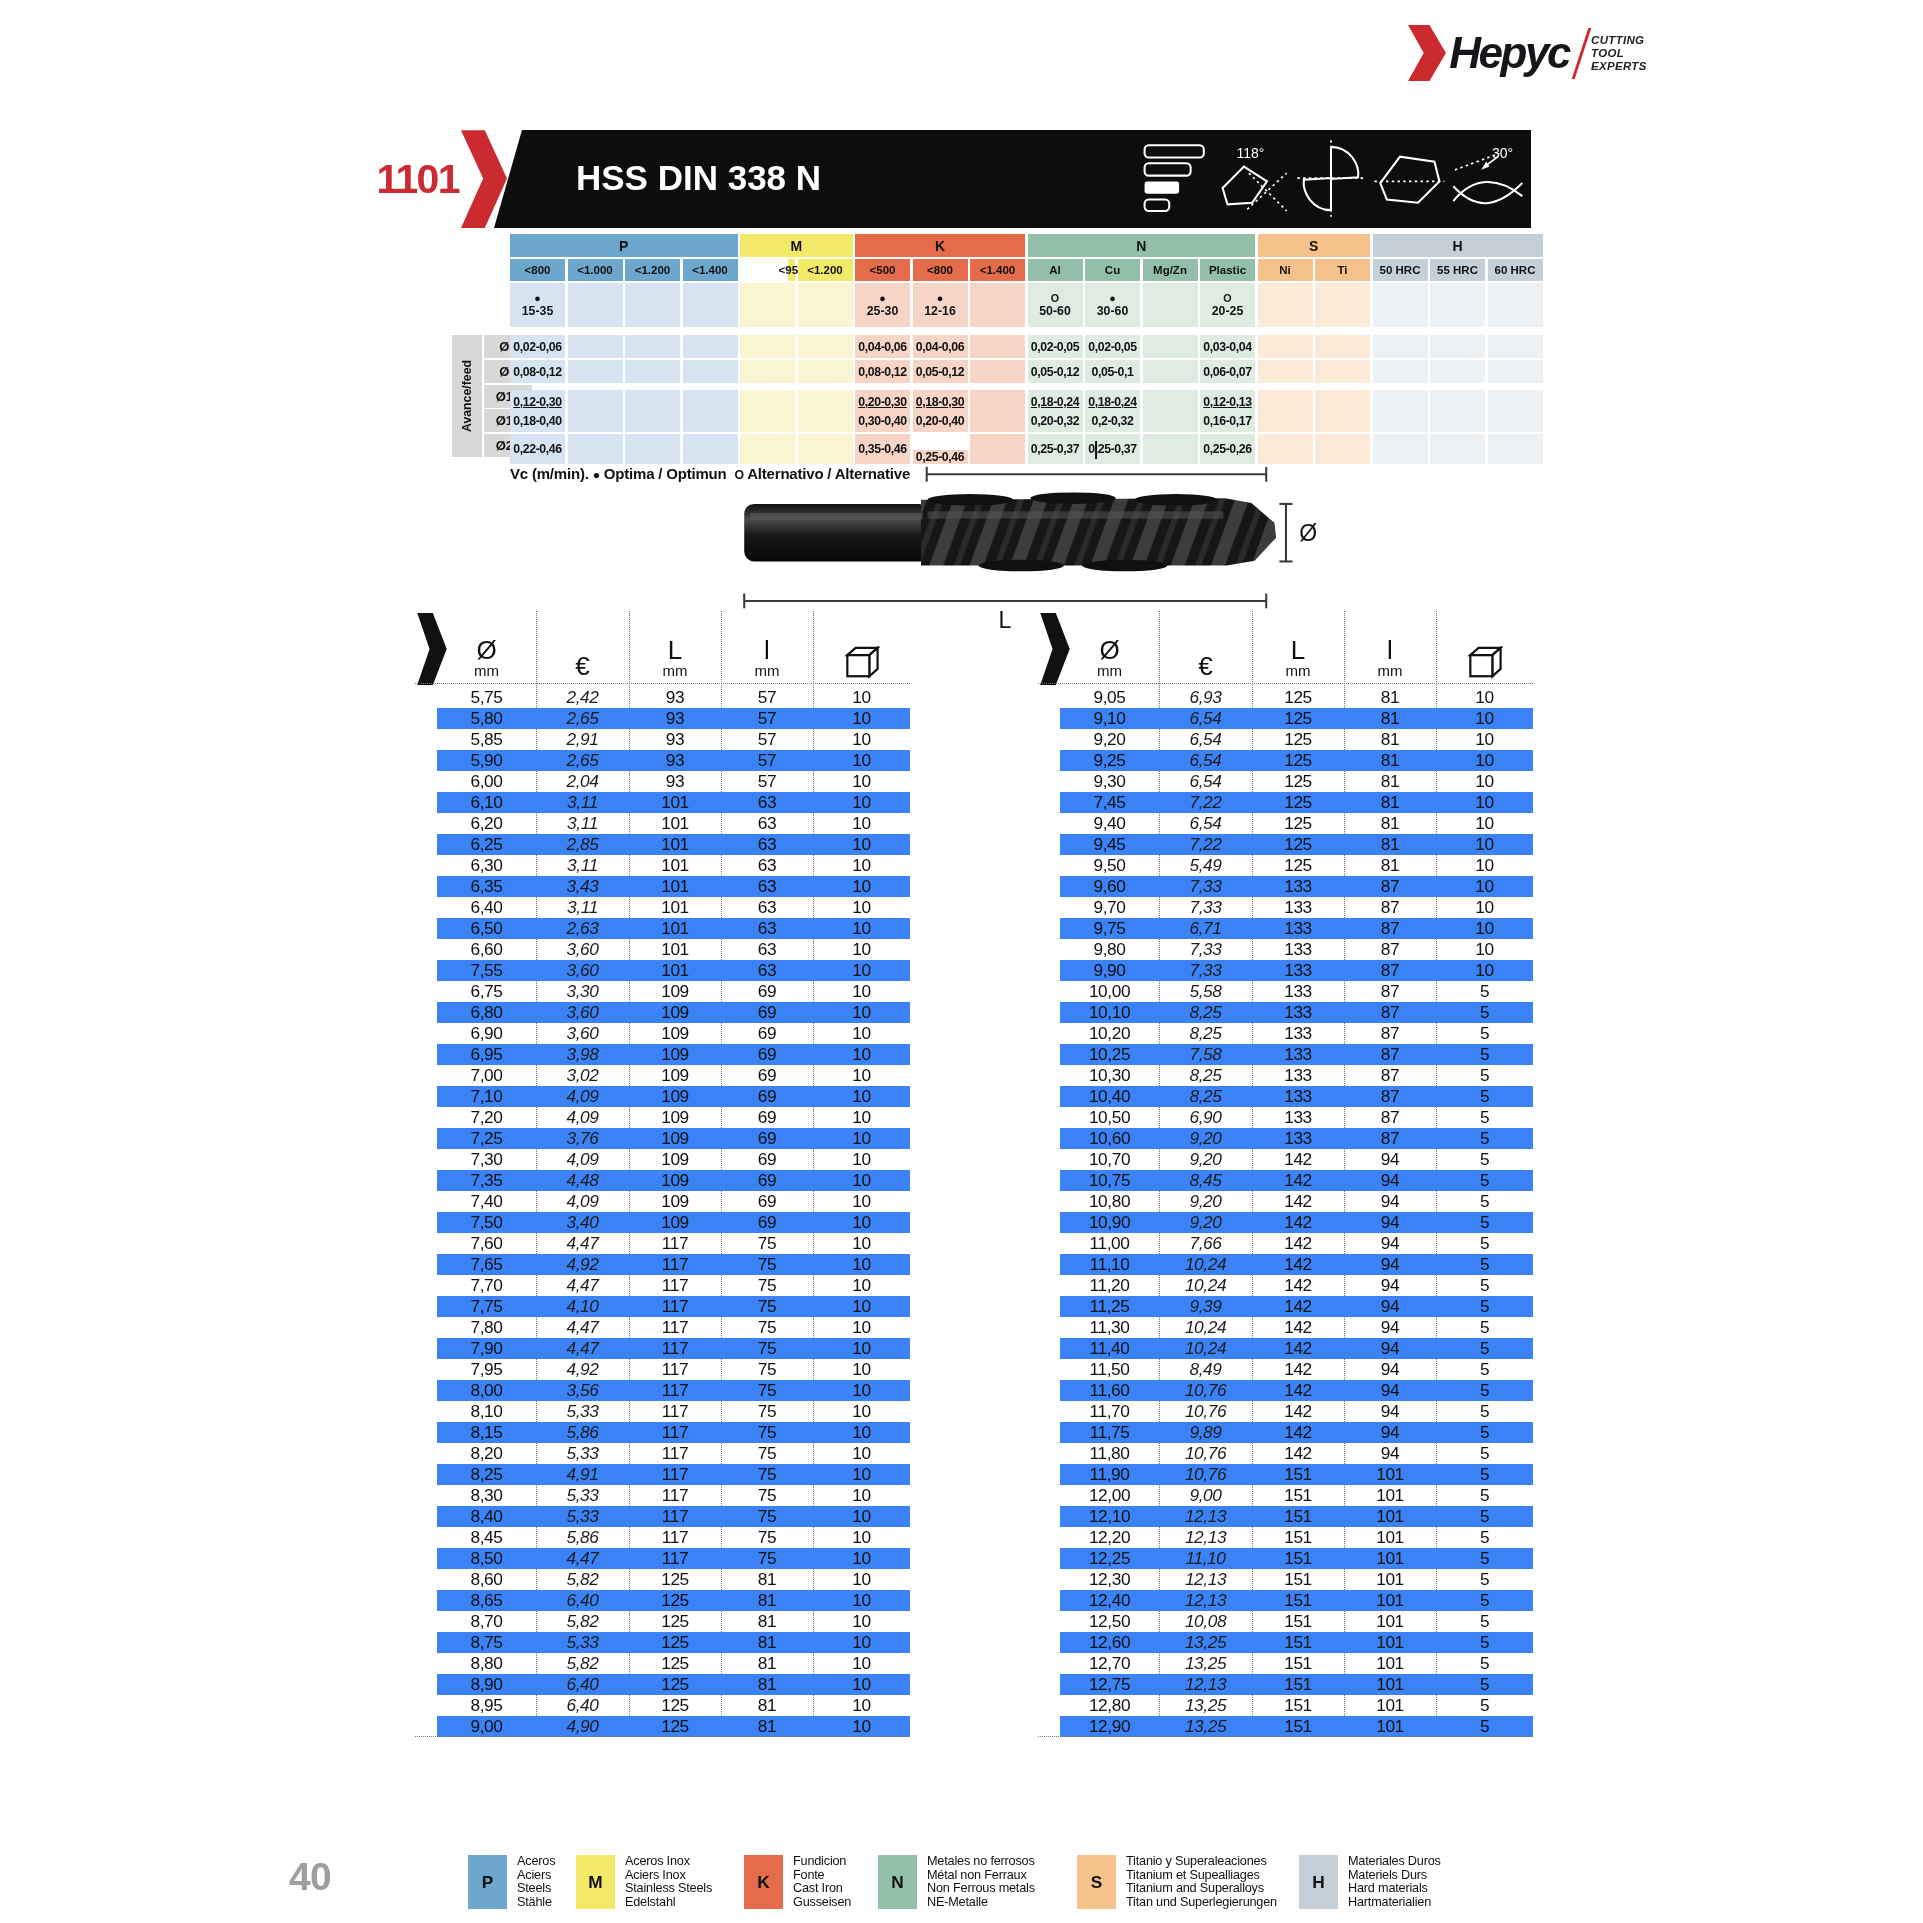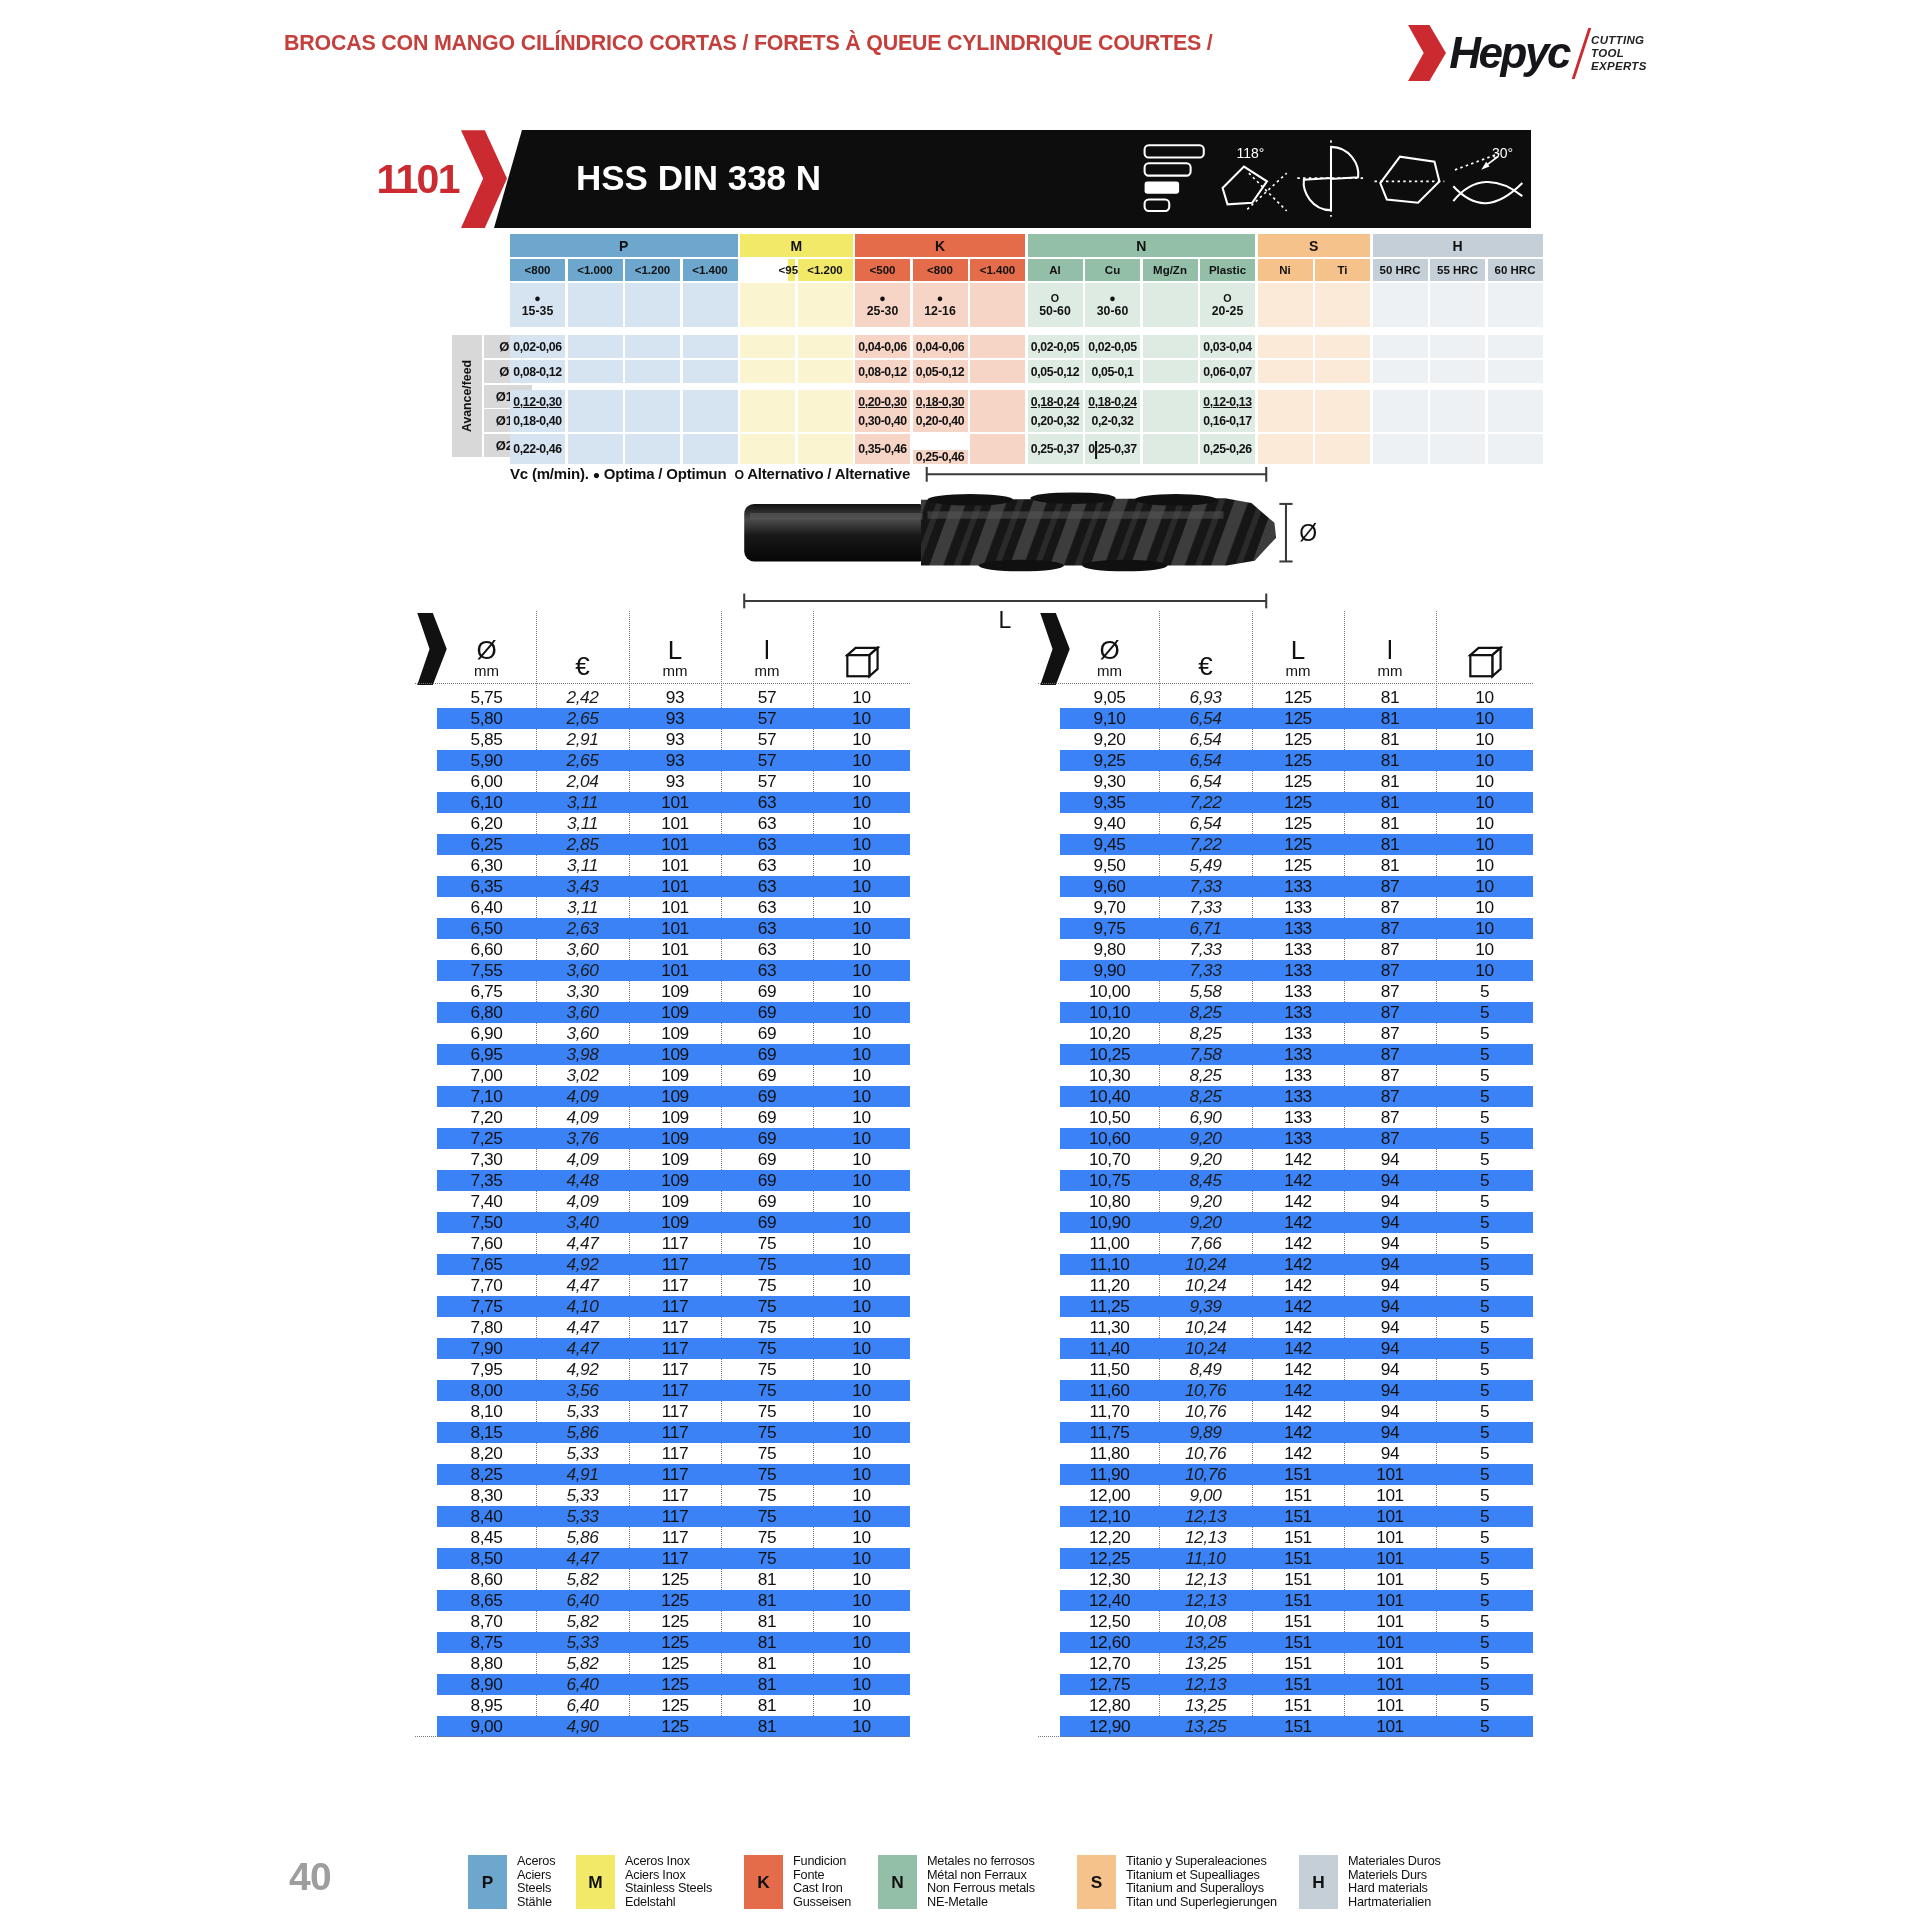--- a/index.html
+++ b/index.html
@@ -80,21 +80,20 @@
            font-size:17.3px;font-weight:bold;color:#111;}
   .leg-text{margin-left:10px;display:flex;flex-direction:column;justify-content:center;}
   .leg-text div{font-size:12.7px;line-height:13.6px;color:#111;letter-spacing:-0.2px;}
 </style>
 </head>
 <body>
 
 <div id="page">
 
   <div class="title-block">
-    <div class="title-l1">BROCAS CON MANGO CILÍNDRICO CORTAS / FORETS À QUEUE CYLINDRIQUE COURTES /</div>
   </div>
 
   <div class="logo">
     <svg width="38" height="56" viewBox="0 0 46 68">
       <polygon points="0,0 26,0 46,34 26,68 0,68 19,34" fill="#cb2a30"></polygon>
     </svg>
     <span class="logo-brand">Hepyc</span>
     <span class="logo-slash"></span>
     <span class="logo-tag">
       <div>CUTTING</div>
@@ -834,21 +833,21 @@
           <div class="cat-cell w4">10</div>
         </div>
         <div class="cat-row">
           <div class="cat-cell w0">9,30</div>
           <div class="cat-cell w1 euro">6,54</div>
           <div class="cat-cell w2">125</div>
           <div class="cat-cell w3">81</div>
           <div class="cat-cell w4">10</div>
         </div>
         <div class="cat-row alt">
-          <div class="cat-cell w0">9,35</div>
+          <div class="cat-cell w0">7,45</div>
           <div class="cat-cell w1 euro">7,22</div>
           <div class="cat-cell w2">125</div>
           <div class="cat-cell w3">81</div>
           <div class="cat-cell w4">10</div>
         </div>
         <div class="cat-row">
           <div class="cat-cell w0">9,40</div>
           <div class="cat-cell w1 euro">6,54</div>
           <div class="cat-cell w2">125</div>
           <div class="cat-cell w3">81</div>

